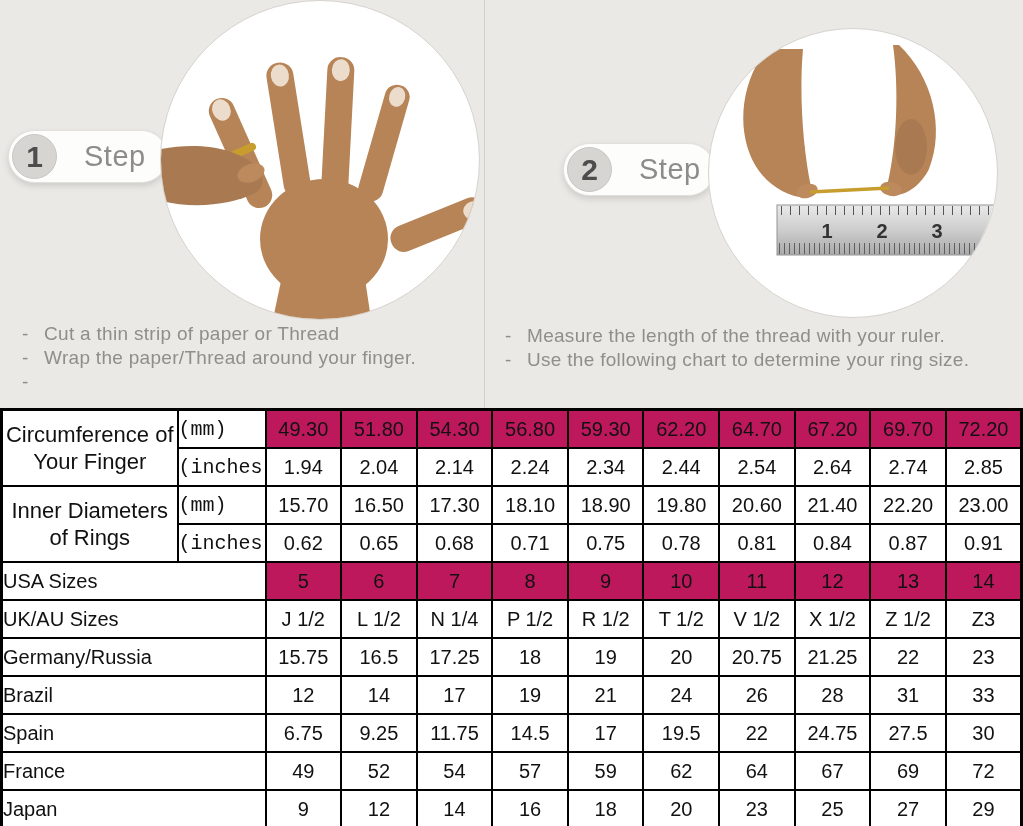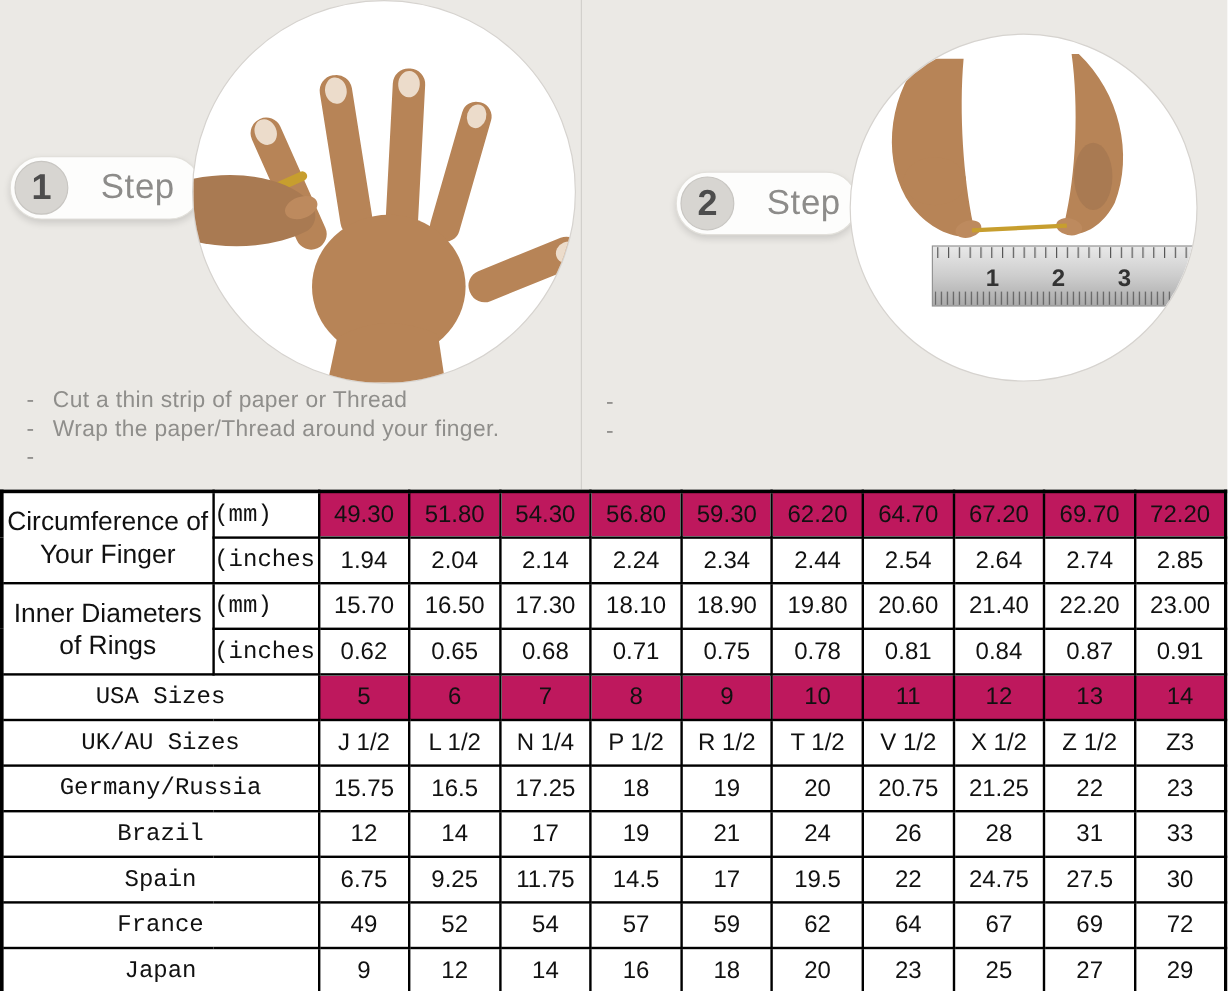--- a/index.html
+++ b/index.html
@@ -53,21 +53,21 @@
 
   
   table.ring{
     position:absolute;left:0;top:408px;width:1023px;height:418px;
     border-collapse:collapse;table-layout:fixed;background:#ffffff;
     border:3px solid #000;
     font-size:20px;color:#111;
   }
   table.ring td{border:2px solid #000;height:36px;vertical-align:middle;padding:0;overflow:hidden;}
   td.group-label{text-align:center;font-size:22px;line-height:1.25;}
-  td.row-label{text-align:center;padding-left:8px;font-family:Liberation Mono, monospace;}
+  td.row-label{text-align:left;padding-left:8px;}
   td.unit{text-align:left;padding-left:5px;font-family:Liberation Mono, monospace;}
   td.val{text-align:center;}
   td.shaded{background:#be185d;}
 </style>
 </head>
 <body>
 
 <div class="page">
   <div class="top">
     <div class="divider"></div>
@@ -175,23 +175,25 @@
           <text x="118" y="209" font-size="20" font-weight="bold" fill="#333" text-anchor="middle" font-family="Liberation Sans, sans-serif">1</text>
           <text x="173" y="209" font-size="20" font-weight="bold" fill="#333" text-anchor="middle" font-family="Liberation Sans, sans-serif">2</text>
           <text x="228" y="209" font-size="20" font-weight="bold" fill="#333" text-anchor="middle" font-family="Liberation Sans, sans-serif">3</text>
         </g>
       </svg>
     </div>
 
     <ul class="instructions" id="instr2">
         <li>
           <span class="dash">-</span>
-        </li>
-        <li>
-          <span class="dash">-</span>
+          <span>Measure the length of the thread with your ruler.</span>
+        </li>
+        <li>
+          <span class="dash">-</span>
+          <span>Use the following chart to determine your ring size.</span>
         </li>
       </ul>
   </div>
 
   <table class="ring">
     <colgroup>
       <col style="width:176px">
         <col style="width:88px">
       <col>
         <col>

